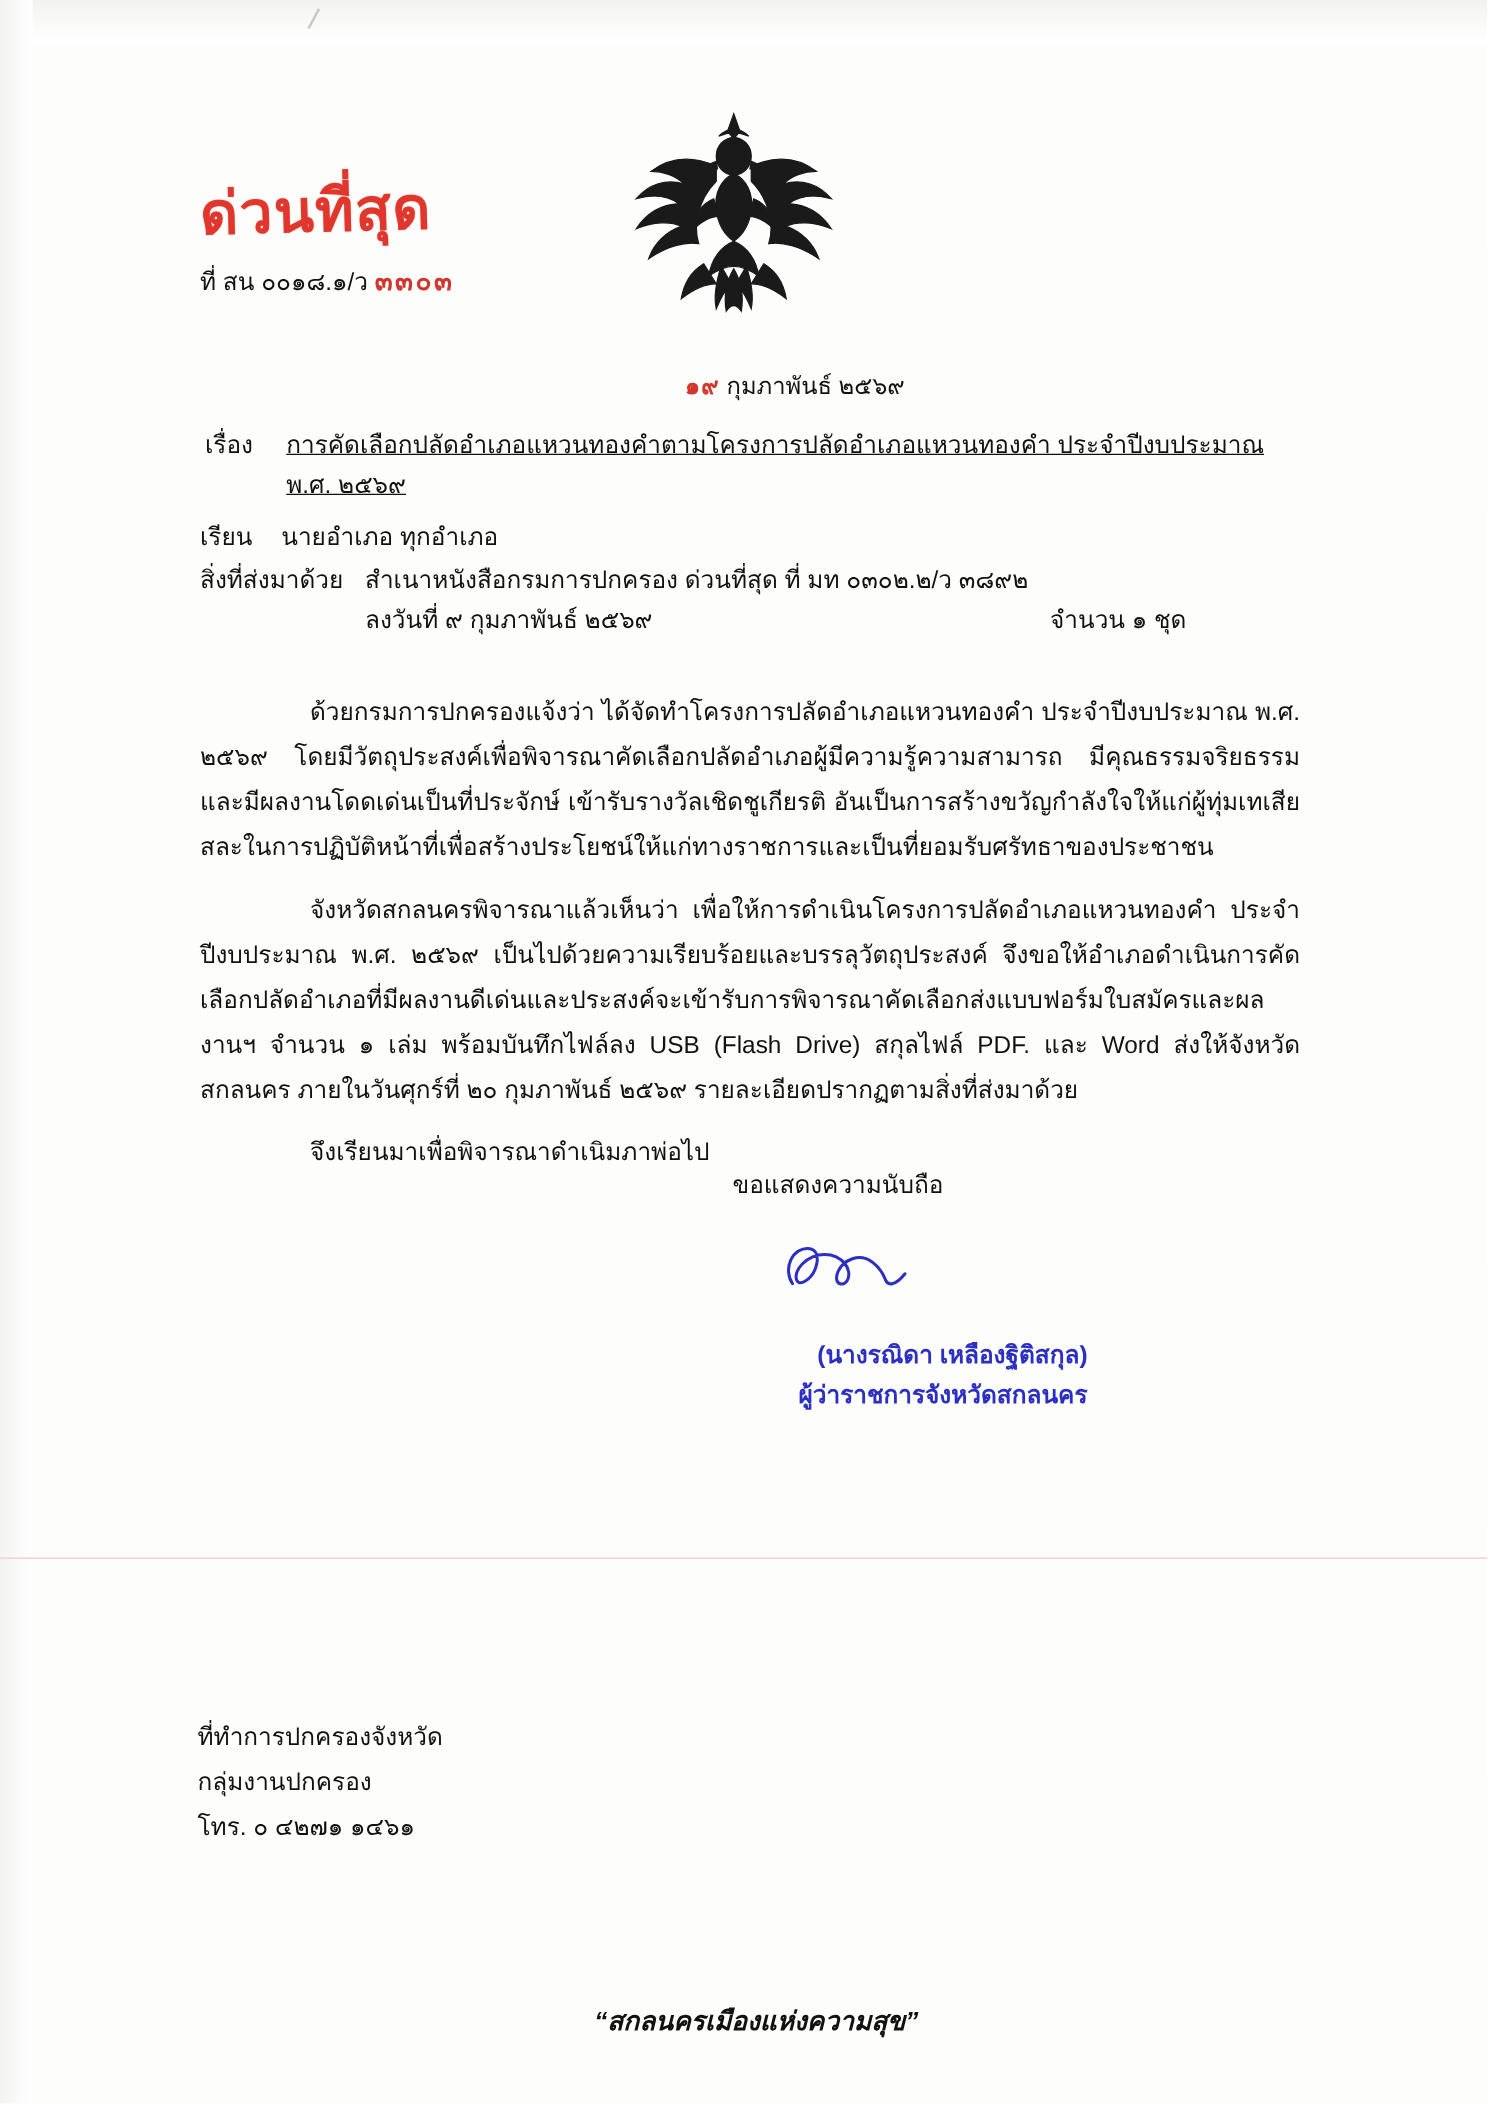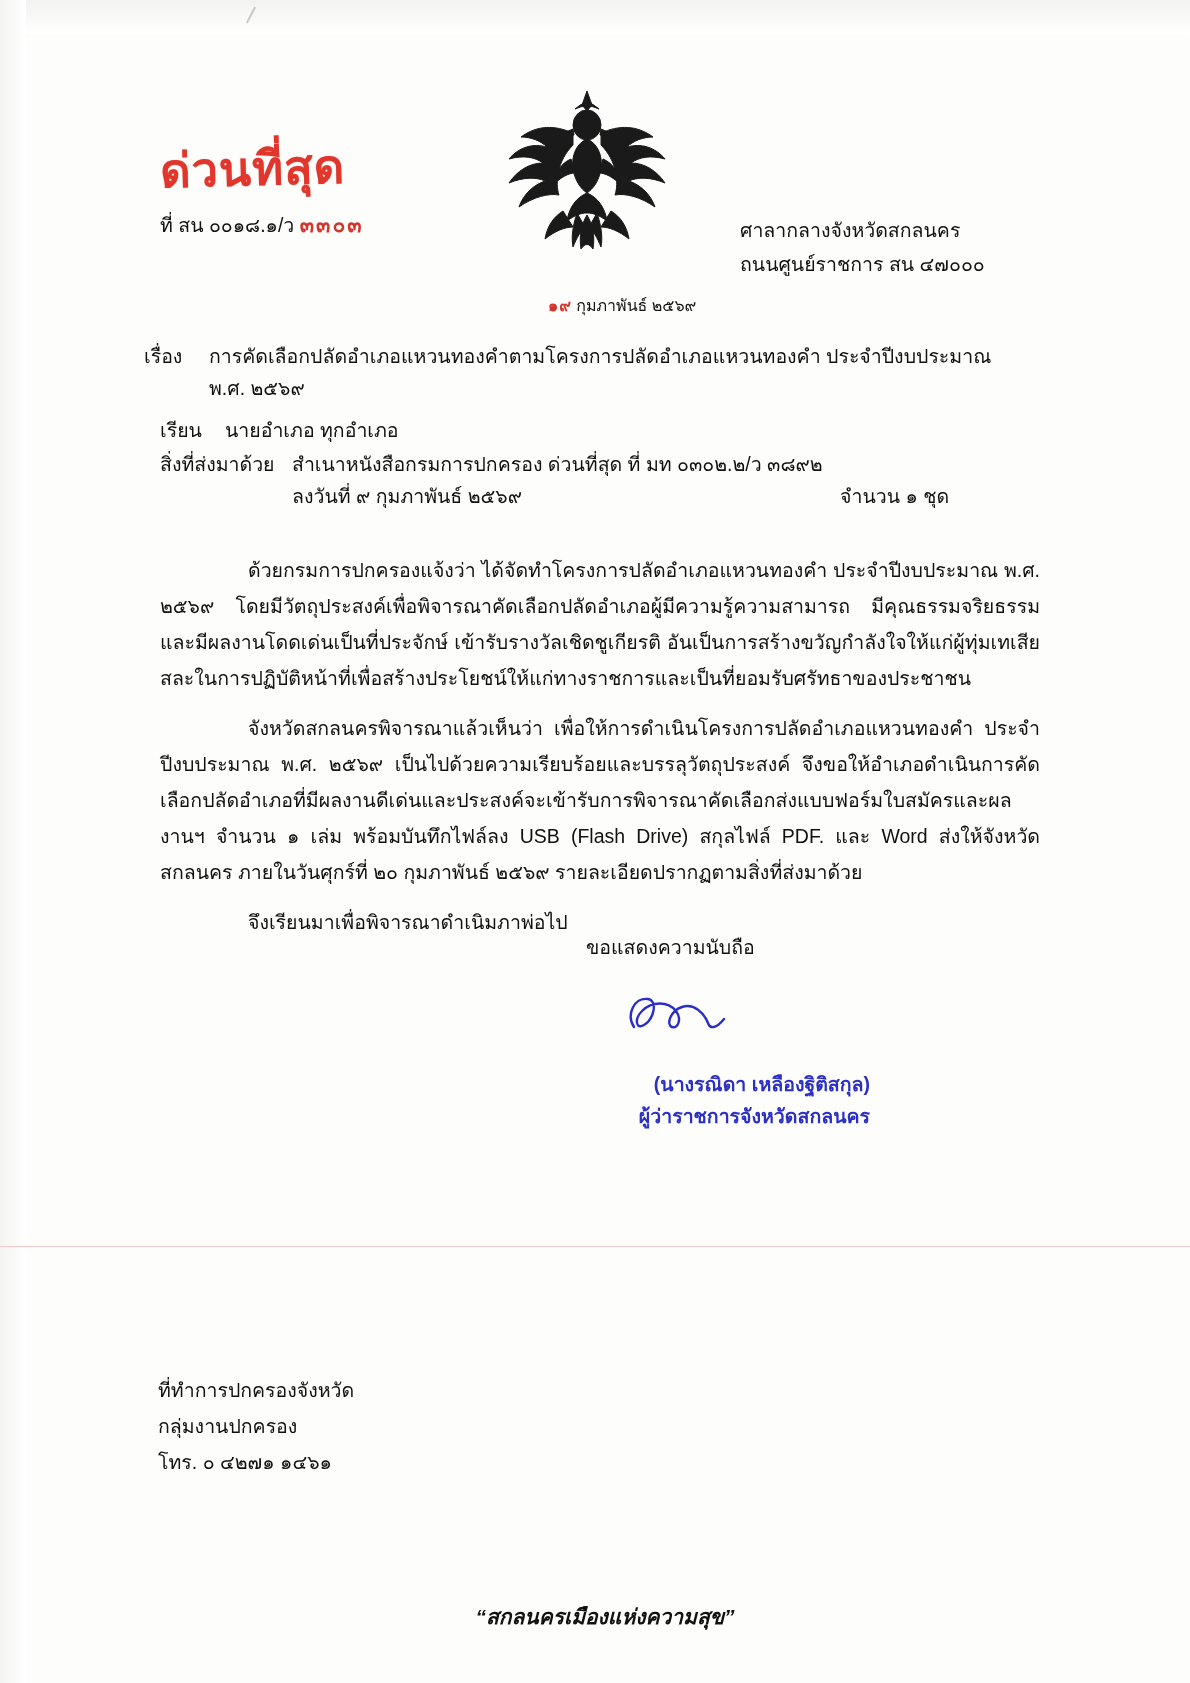--- a/index.html
+++ b/index.html
@@ -90,41 +90,41 @@
     font-size: 19.5px;
     color: #111;
     line-height: 34px;
   }
 
   
   .date-line {
     position: absolute;
     left: 548px;
     top: 293px;
-    font-size: 16px;
+    font-size: 19px;
     color: #111;
     white-space: nowrap;
   }
   .date-line .day-hand {
     color: #d2352b;
     font-weight: bold;
     letter-spacing: 1px;
   }
 
   
   .field {
     position: absolute;
     font-size: 19.5px;
     color: #111;
     line-height: 32px;
   }
   .field .lbl { position: absolute; left: 0; top: 0; white-space: nowrap; }
   .field .val { display: block; }
 
-  #f-subject { left: 144px; top: 340px; width: 880px; }
+  #f-subject { left: 164px; top: 340px; width: 880px; text-decoration: underline; }
   #f-subject .val { margin-left: 65px; }
   #f-subject .val .l2 { display: block; margin-left: 0; }
 
   #f-to { left: 160px; top: 414px; width: 880px; }
   #f-to .val { margin-left: 65px; }
 
   #f-attach { left: 160px; top: 448px; width: 900px; }
   #f-attach .val { margin-left: 132px; }
   #f-attach .row2 { position: relative; display: block; }
   #f-attach .amount { position: absolute; left: 548px; top: 0; white-space: nowrap; }
@@ -246,24 +246,20 @@
         <path d="M100 128 C104 140 106 152 104 162 C100 152 96 146 92 142 Z"></path>
       </g>
     </svg>
   </div>
 
   <div class="doc-no">
     <span>ที่ สน ๐๐๑๘.๑/ว</span>
     <span class="num-hand">๓๓๐๓</span>
   </div>
 
-  <div class="addr">
-    <div>ศาลากลางจังหวัดสกลนคร</div>
-    <div>ถนนศูนย์ราชการ สน ๔๗๐๐๐</div>
-  </div>
 
   <div class="date-line">
     <span class="day-hand">๑๙</span>
     <span>กุมภาพันธ์ ๒๕๖๙</span>
   </div>
 
   <div class="field" id="f-subject">
     <span class="lbl">เรื่อง</span>
     <span class="val">
       <span>การคัดเลือกปลัดอำเภอแหวนทองคำตามโครงการปลัดอำเภอแหวนทองคำ ประจำปีงบประมาณ</span>

